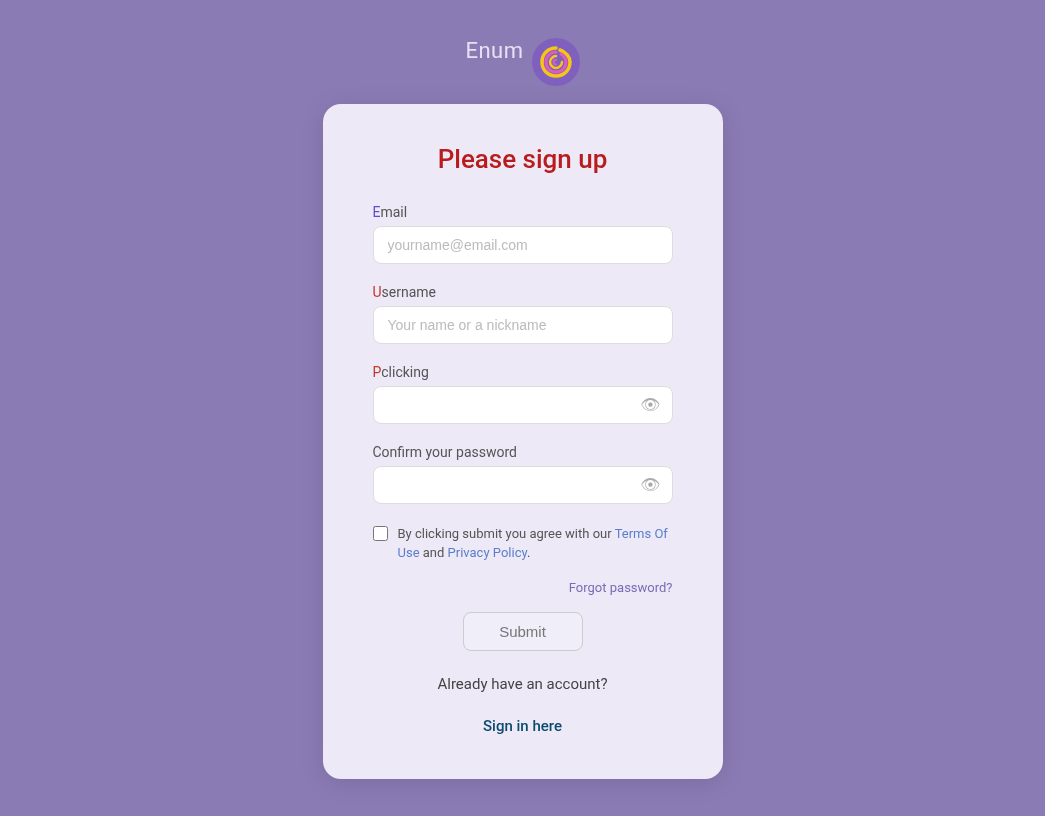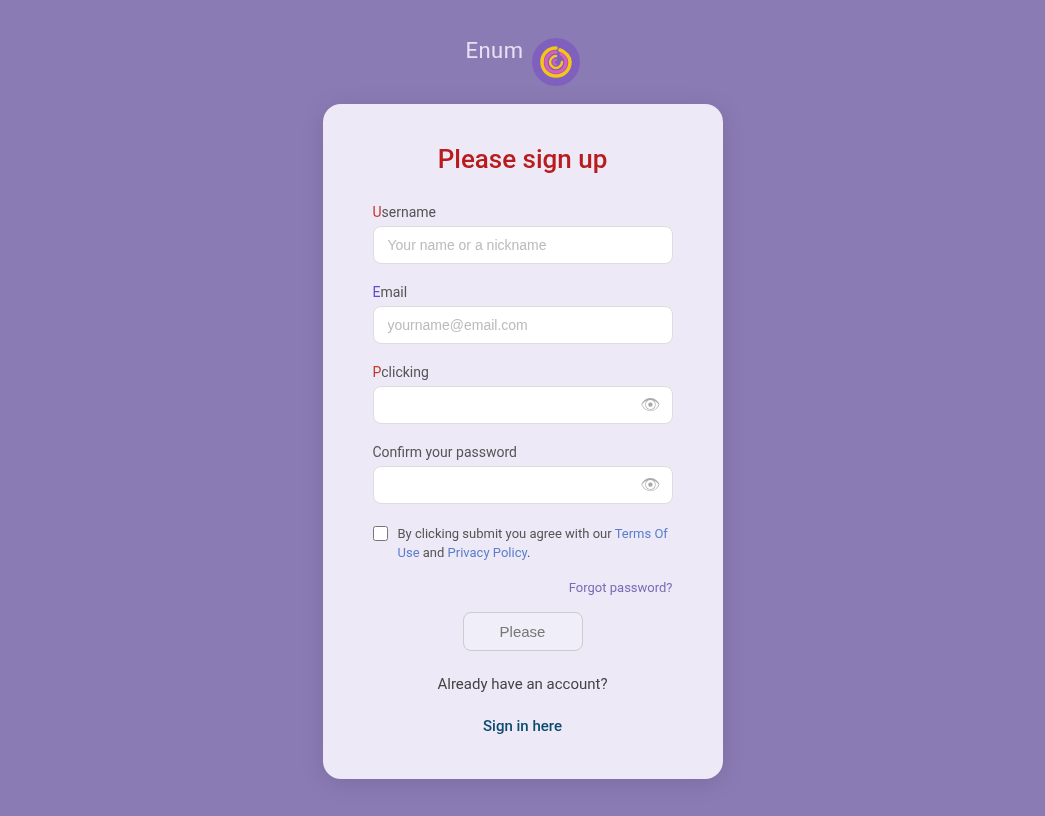--- a/index.html
+++ b/index.html
@@ -188,30 +188,30 @@
     <path d="M24 18 C21 18, 18 21, 18 24 C18 27, 21 30, 24 30 C27 30, 30 27, 30 24" fill="none" stroke="#f5c518" stroke-width="2.5" stroke-linecap="round"></path>
     <path d="M24 22 C22.5 22, 21.5 23, 21.5 24 C21.5 25.5, 22.5 26.5, 24 26.5" fill="none" stroke="#e05cb8" stroke-width="2" stroke-linecap="round"></path>
   </svg>
 </div>
 
 <div class="card">
   <h2 class="card-title">Please sign up</h2>
 
   <div class="form-group">
     <label class="form-label">
+      <span class="highlight-blue">E</span><span>mail</span>
+    </label>
+    <input type="email" class="form-input" placeholder="yourname@email.com" style="">
+  </div>
+
+  <div class="form-group">
+    <label class="form-label">
       <span class="highlight">U</span><span style="display:inline" id="uname-rest">sername</span>
     </label>
     <input type="text" class="form-input" placeholder="Your name or a nickname" style="">
-  </div>
-
-  <div class="form-group">
-    <label class="form-label">
-      <span class="highlight-blue">E</span><span>mail</span>
-    </label>
-    <input type="email" class="form-input" placeholder="yourname@email.com" style="">
   </div>
 
   <div class="form-group">
     <label class="form-label">
       <span class="highlight">P</span><span>clicking</span>
     </label>
     <div class="input-wrapper">
       <input type="password" class="form-input" style="">
       <span class="eye-icon">👁︎</span>
     </div>
@@ -231,17 +231,17 @@
     <input type="checkbox" style="">
     <span class="checkbox-text">
       <span>By clicking submit you agree with our </span><a href="#">Terms Of Use</a><span> and </span><a href="#">Privacy Policy</a><span>.</span>
     </span>
   </div>
 
   <div class="forgot-row">
     <a href="#" class="forgot-link">Forgot password?</a>
   </div>
 
-  <button class="submit-btn">Please</button>
+  <button class="submit-btn">Submit</button>
 
   <p class="already-text">Already have an account?</p>
   <a href="#" class="sign-in-link">Sign in here</a>
 </div>
 
 </body></html>

